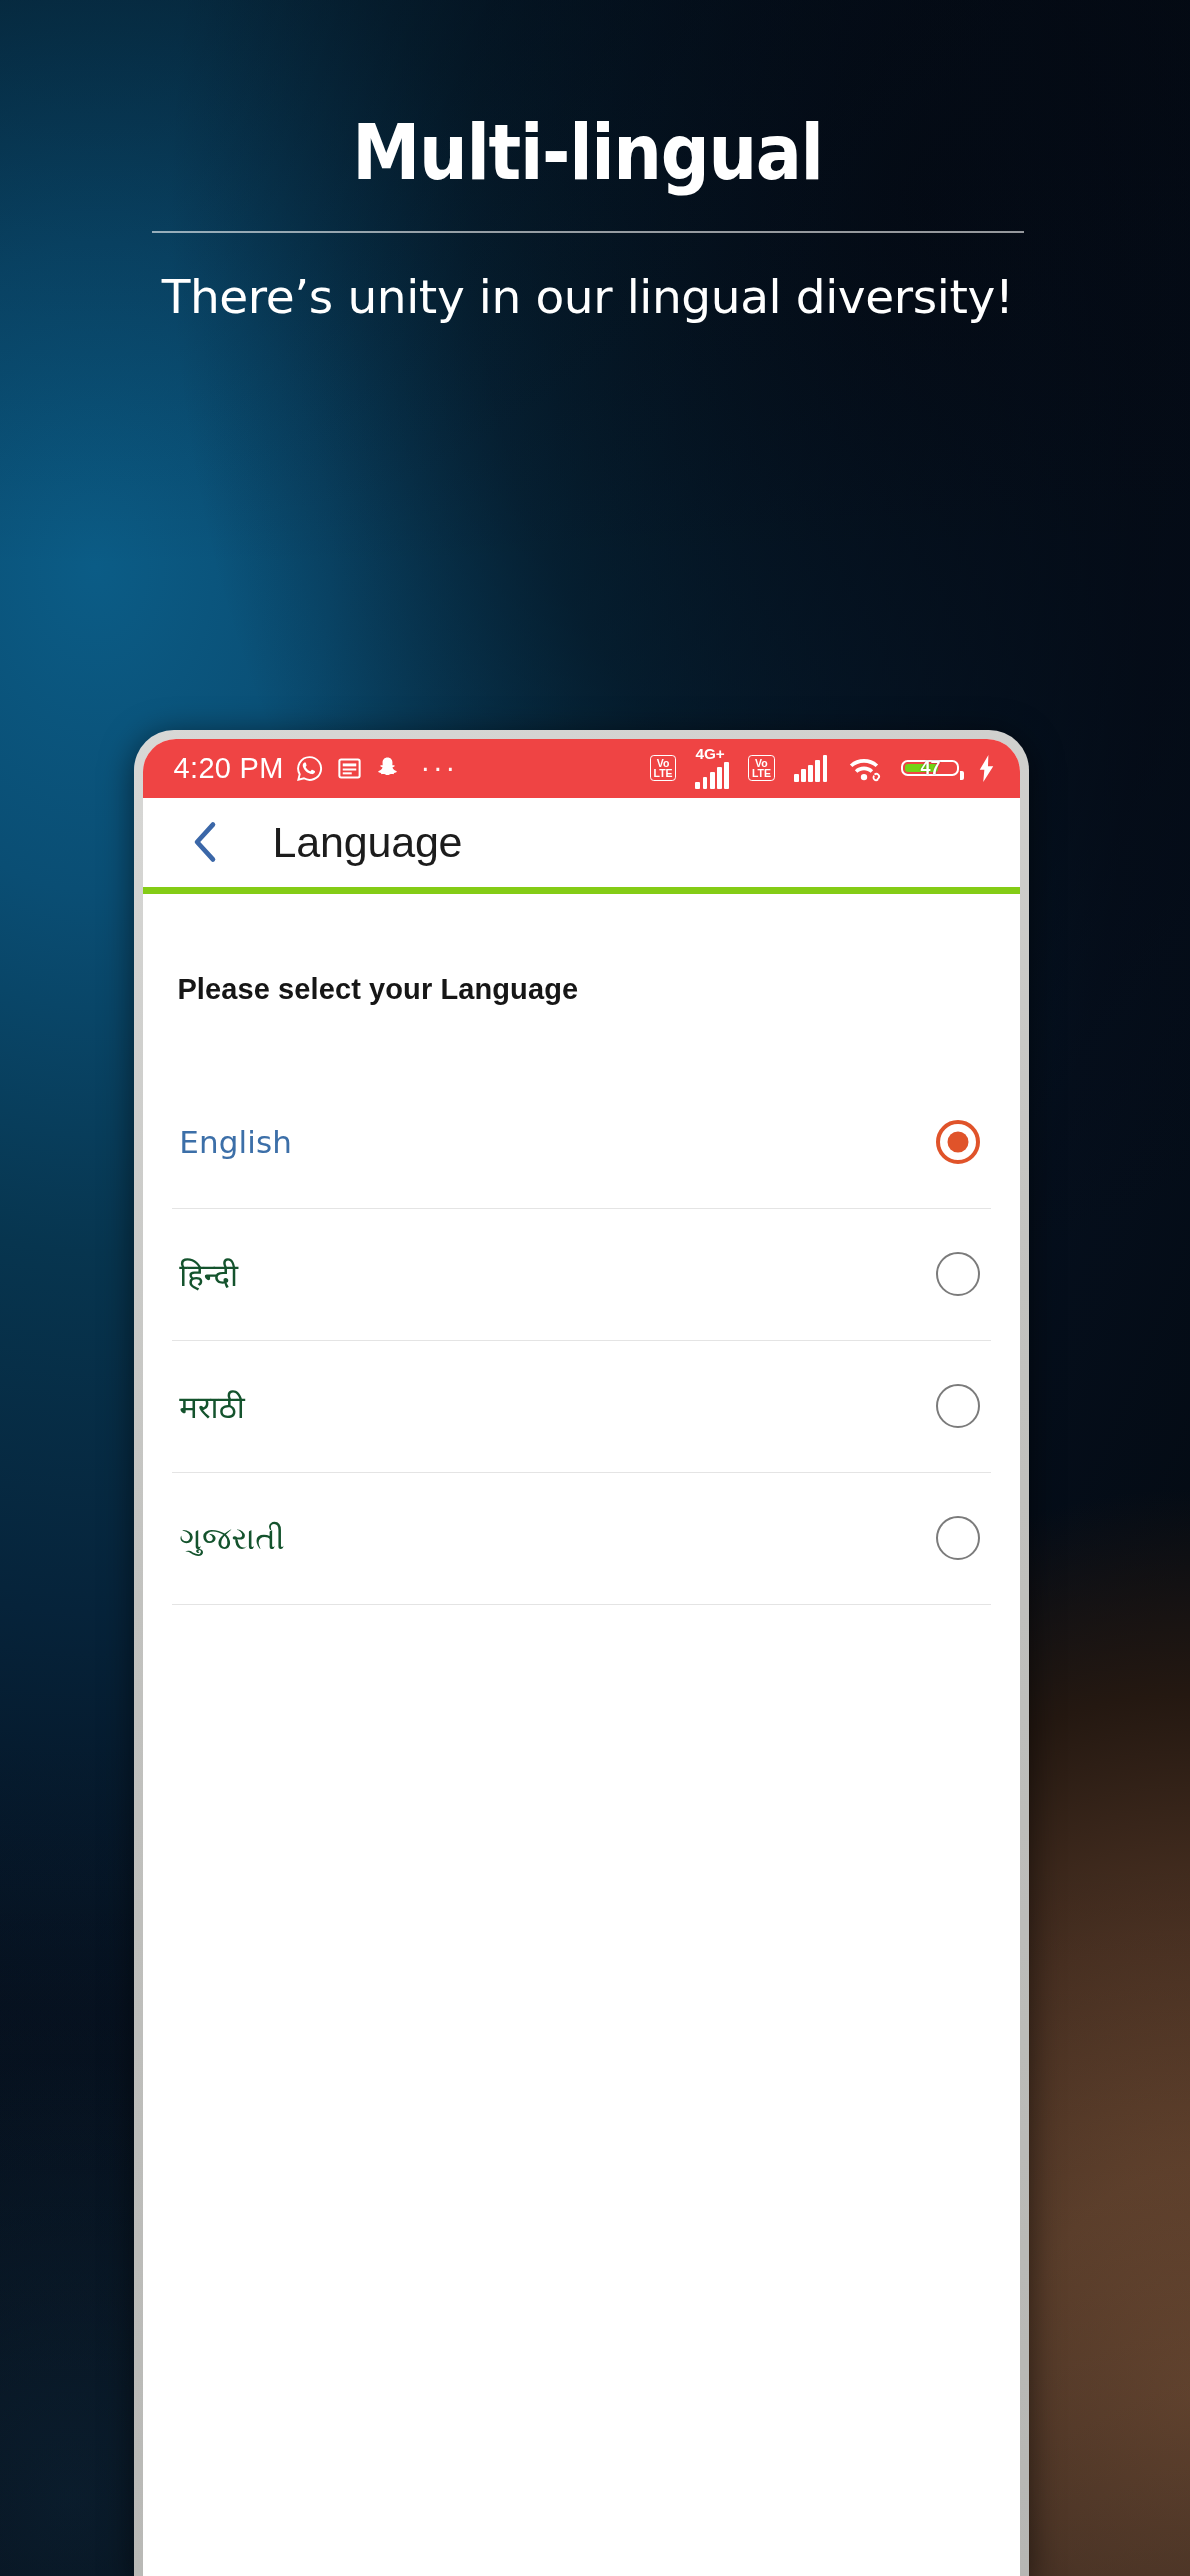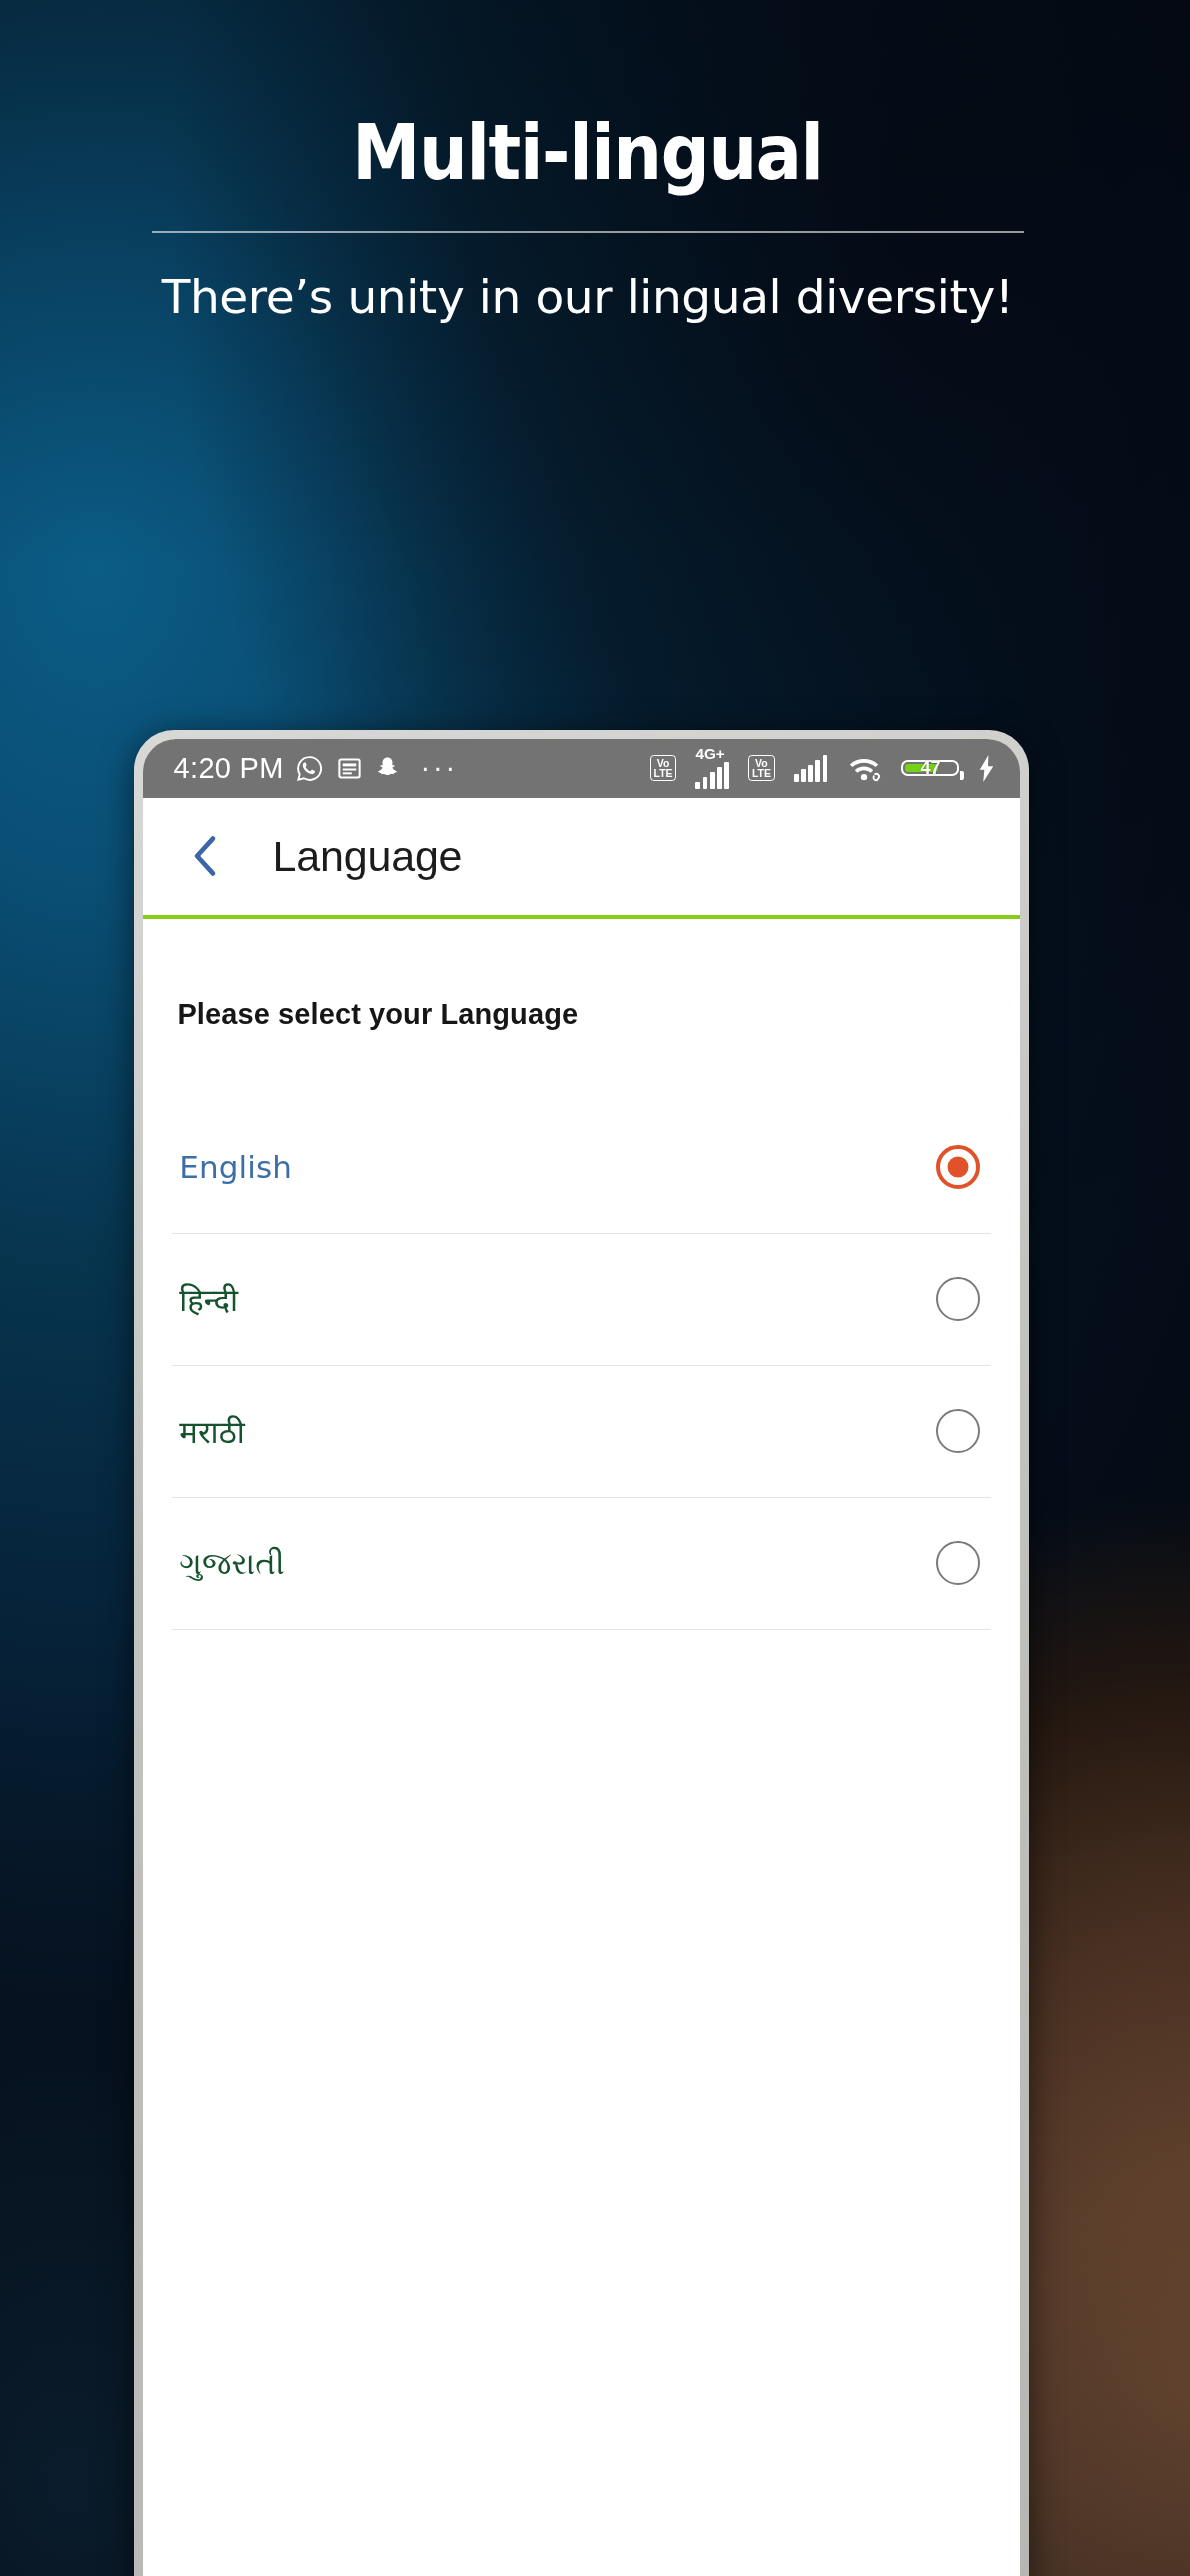--- a/index.html
+++ b/index.html
@@ -86,21 +86,21 @@
     position:relative;
     width:100%; height:100%;
     border-radius:33px 33px 0 0;
     background:#ffffff;
     overflow:hidden;
   }
 
   
   #statusbar {
     height:59px;
-    background:#737373;
+    background:#ef4444;
     display:flex;
     align-items:center;
     padding:0 25px 0 31px;
     color:#fff;
   }
   #sb-left { display:flex; align-items:center; gap:11.5px; }
   #sb-time { font-size:29px; font-weight:500; letter-spacing:0.3px; }
   #sb-right { margin-left:auto; display:flex; align-items:center; gap:19px; }
   .sb-ico { display:block; }
   #sb-dots { font-size:29px; letter-spacing:2.9px; line-height:0.6; opacity:.95; padding-left:7.7px; }
@@ -127,25 +127,25 @@
     background:#74d316; border-radius:2.9px;
   }
   #batt-num {
     position:absolute; left:0; right:0; text-align:center;
     font-size:18px; font-weight:700; color:#fff;
     text-shadow:0 0 1.9px rgba(0,0,0,.4);
   }
 
   
   #appbar {
-    height:121px;
+    height:96px;
     background:#fff;
     display:flex; align-items:center;
     padding:0 33px;
-    border-bottom:4px solid #84cc16;
+    border-bottom:7px solid #84cc16;
   }
   #back-btn {
     width:59px; height:59px;
     display:flex; align-items:center; justify-content:center;
     cursor:pointer;
   }
   #appbar-title {
     font-size:43px;
     font-weight:500;
     color:#1c1c1c;

